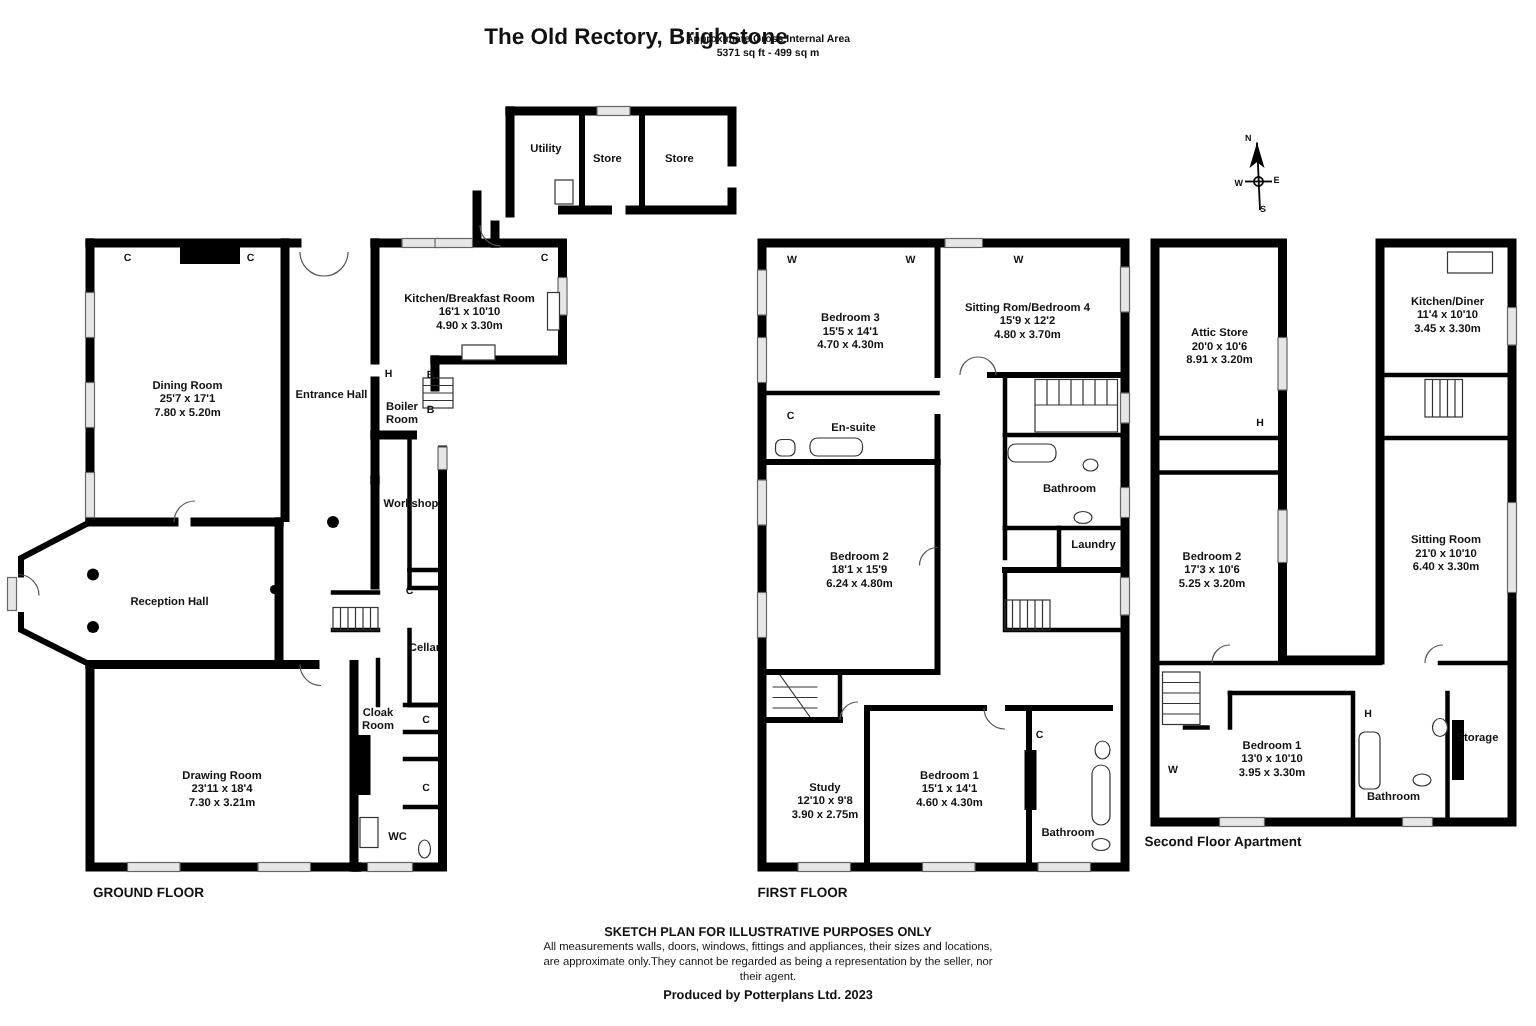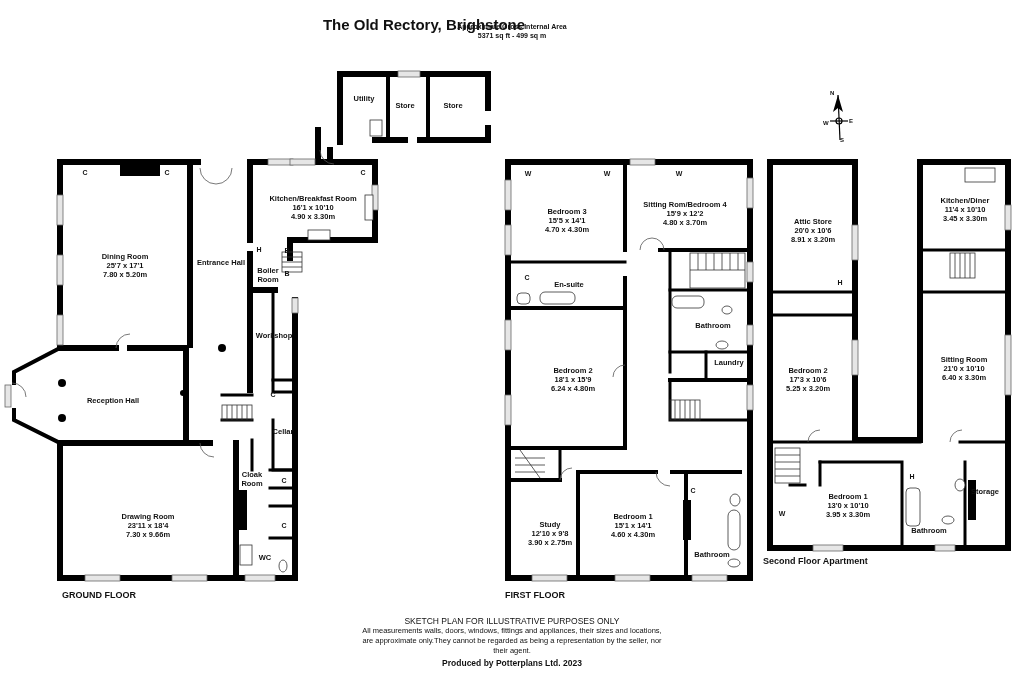--- a/index.html
+++ b/index.html
@@ -6,21 +6,21 @@
   body { width:1024px; height:684px; position:relative; overflow:hidden; font-family:"Liberation Sans", sans-serif; color:#111; }
   .abs { position:absolute; }
   .title { left:0; width:848px; top:16px; text-align:center; font-weight:bold; font-size:15px; }
   .subtitle { left:0; width:1024px; text-align:center; font-weight:bold; font-size:7px; }
   svg.plan { position:absolute; left:0; top:0; }
   .lbl { position:absolute; text-align:center; font-weight:bold; font-size:7.5px; line-height:9px; white-space:nowrap; transform:translateX(-50%); }
   .lbl span { display:block; }
   .small { font-size:7px; }
   .floor-label { position:absolute; font-weight:bold; font-size:9px; }
   .footer { left:0; width:1024px; text-align:center; }
-  .footer .h { font-weight:normal; font-size:8.5px; }
+  .footer .h { font-weight:bold; font-size:8.5px; }
   .footer .p { font-size:7.5px; line-height:10px; width:310px; margin:0 auto; }
   .footer .prod { font-weight:bold; font-size:8.5px; margin-top:2px; }
   .compass-letter { position:absolute; font-size:6px; font-weight:bold; }
 </style>
 </head>
 <body>
 
 <div class="abs title">The Old Rectory, Brighstone</div>
 <div class="abs subtitle" style="top:23px;">Approximate Gross Internal Area</div>
 <div class="abs subtitle" style="top:32px;">5371 sq ft - 499 sq m</div>
@@ -249,21 +249,21 @@
   </div>
 <div class="lbl" style="left:283px;top:427px;">
     <span>Cellar</span>
   </div>
 <div class="lbl" style="left:252px;top:470px;width:26px;white-space:normal;">
     <span>Cloak Room</span>
   </div>
 <div class="lbl" style="left:148px;top:512px;">
   <span>Drawing Room</span>
   <span>23'11 x 18'4</span>
-  <span>7.30 x 9.66m</span>
+  <span>7.30 x 3.21m</span>
 </div>
 <div class="lbl" style="left:265px;top:553px;">
     <span>WC</span>
   </div>
 
 <div class="lbl small" style="left:85px;top:168px;">C</div>
 <div class="lbl small" style="left:167px;top:168px;">C</div>
 <div class="lbl small" style="left:363px;top:168px;">C</div>
 <div class="lbl small" style="left:273px;top:390px;">C</div>
 <div class="lbl small" style="left:284px;top:476px;">C</div>

